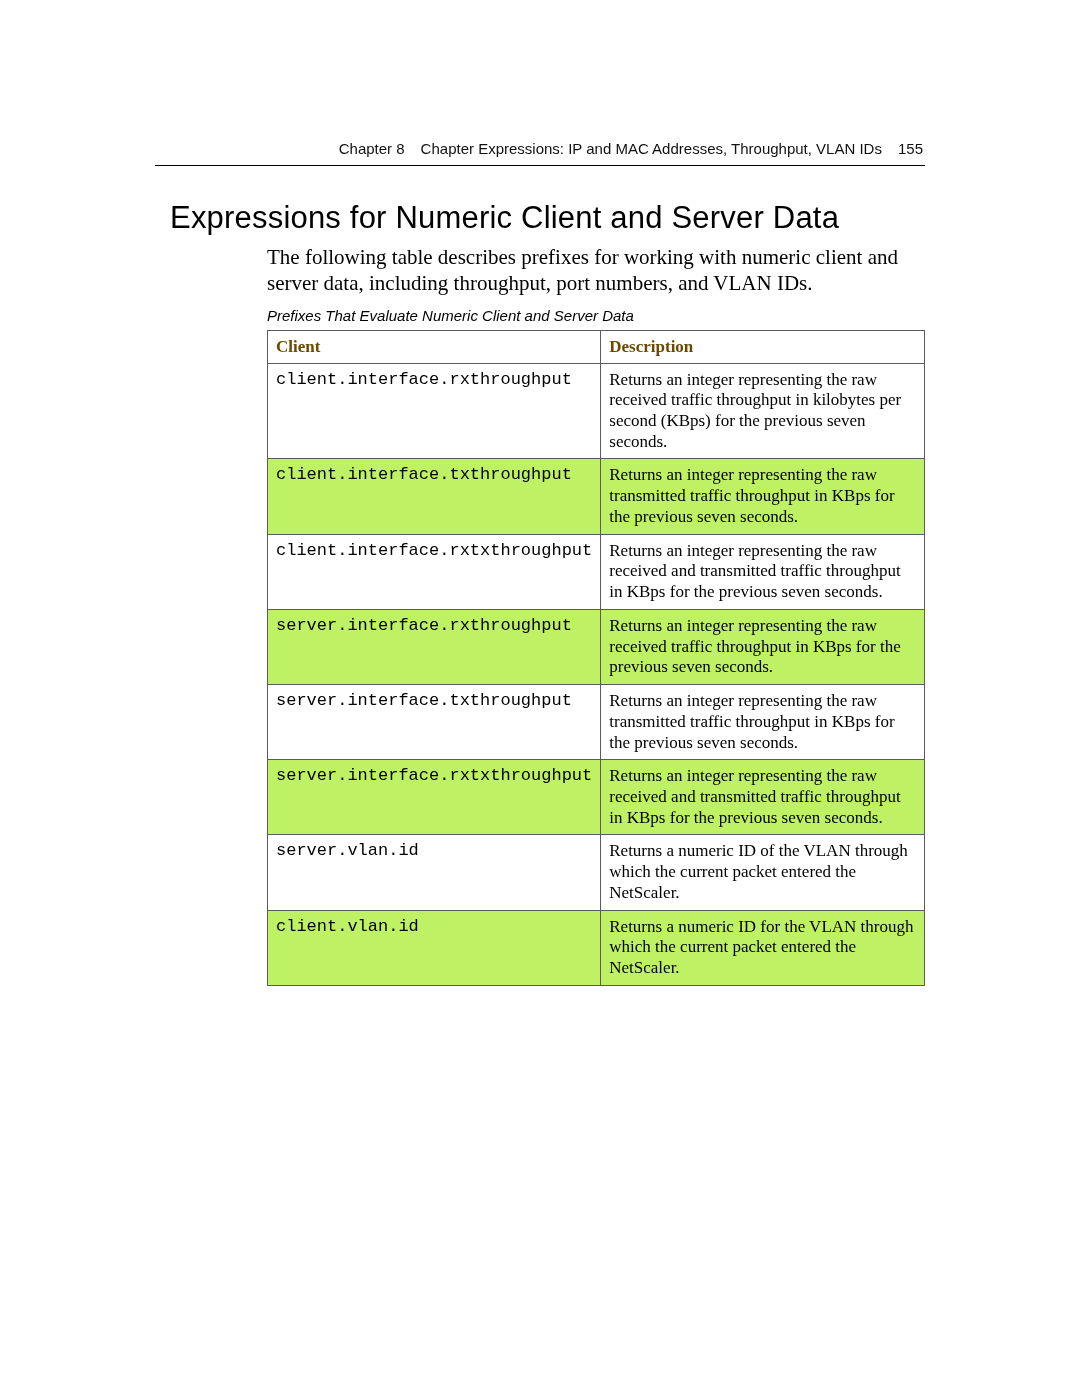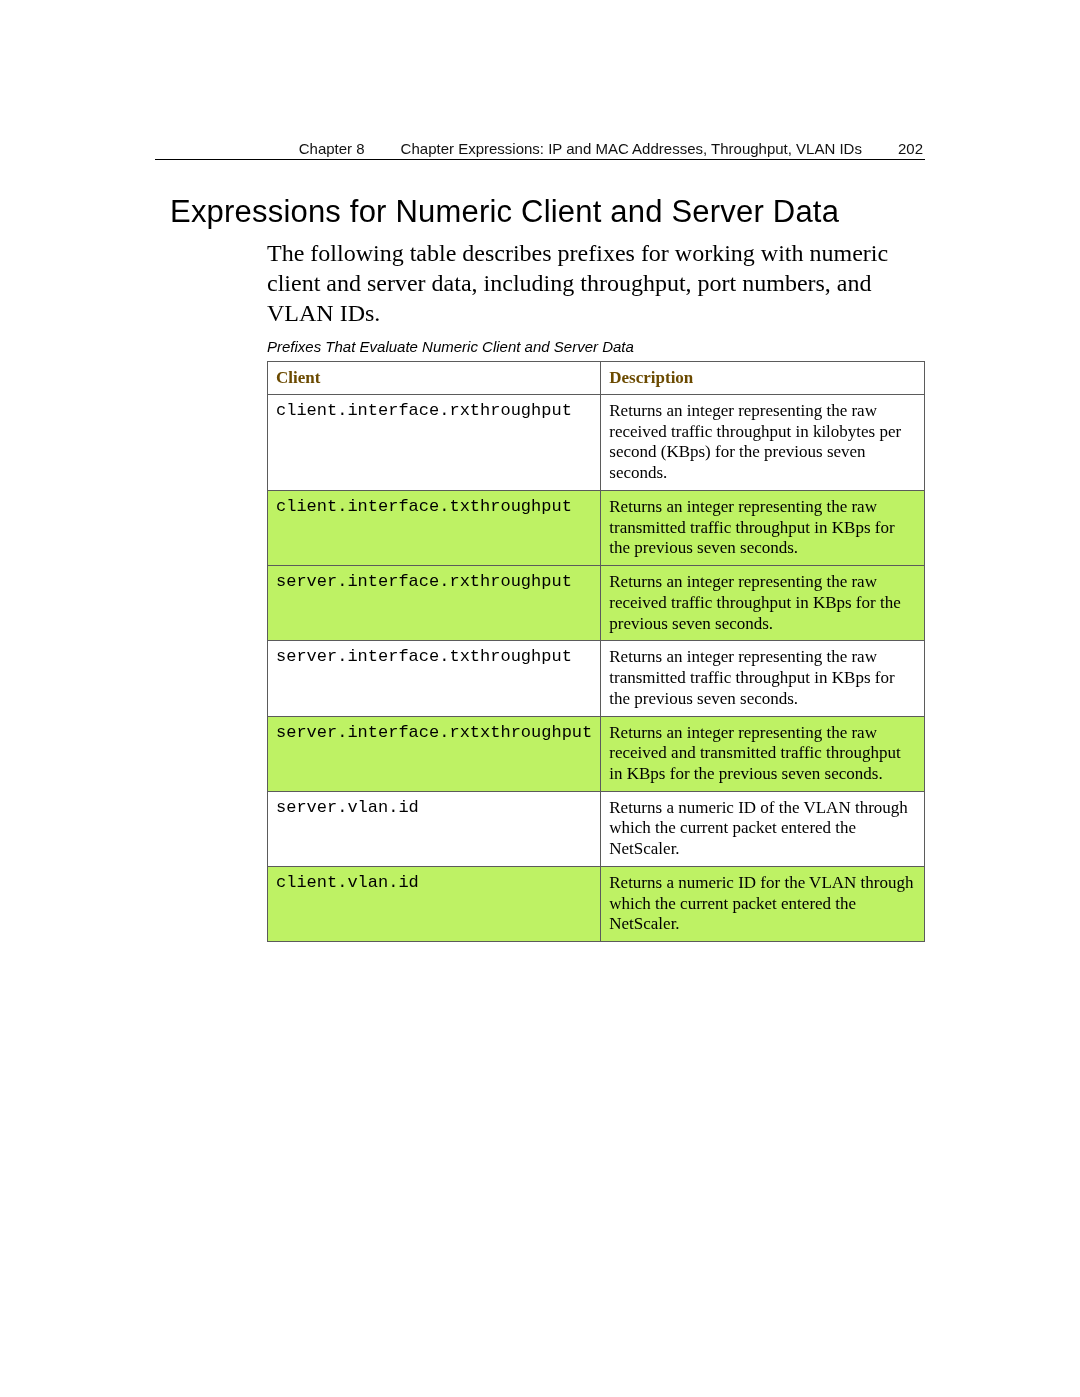--- a/index.html
+++ b/index.html
@@ -12,23 +12,23 @@
   }
   .page {
     padding: 140px 155px 0 155px;
   }
   .header-line {
     font-family: Arial, Helvetica, sans-serif;
     font-size: 15px;
     color: #111;
     display: flex;
     justify-content: flex-end;
-    gap: 36px;
+    gap: 16px;
     padding-right: 2px;
-    margin-bottom: 2px;
+    margin-bottom: 8px;
   }
   .header-line .chapter {
     white-space: nowrap;
   }
   .header-line .title {
     white-space: nowrap;
   }
   .header-line .pagenum {
     white-space: nowrap;
   }
@@ -42,21 +42,21 @@
     font-weight: 400;
     font-size: 31px;
     margin: 0 0 8px 15px;
     letter-spacing: 0.2px;
   }
   .indent-block {
     margin-left: 112px;
   }
   p.intro {
     font-family: "Times New Roman", Times, serif;
-    font-size: 24px;
+    font-size: 21px;
     line-height: 1.25;
     margin: 0 0 10px 0;
   }
   p.caption {
     font-family: Arial, Helvetica, sans-serif;
     font-style: italic;
     font-size: 15px;
     margin: 8px 0 6px 0;
   }
   table.data {
@@ -99,21 +99,21 @@
   col.c2 { width: 54%; }
 </style>
 </head>
 <body>
 
 <div class="page">
 
   <div class="header-line">
     <span class="chapter">Chapter 8</span>
     <span class="title">Chapter Expressions: IP and MAC Addresses, Throughput, VLAN IDs</span>
-    <span class="pagenum">202</span>
+    <span class="pagenum">155</span>
   </div>
   <hr class="header-rule">
 
   <h1 class="main-heading">Expressions for Numeric Client and Server Data</h1>
 
   <div class="indent-block">
     <p class="intro">The following table describes prefixes for working with numeric client and server data, including throughput, port numbers, and VLAN IDs.</p>
     <p class="caption">Prefixes That Evaluate Numeric Client and Server Data</p>
 
     <table class="data">
@@ -129,20 +129,24 @@
       </thead>
       <tbody>
         <tr>
           <td class="prefix">client.interface.rxthroughput</td>
           <td class="desc">Returns an integer representing the raw received traffic throughput in kilobytes per second (KBps) for the previous seven seconds.</td>
         </tr>
         <tr class="alt">
           <td class="prefix">client.interface.txthroughput</td>
           <td class="desc">Returns an integer representing the raw transmitted traffic throughput in KBps for the previous seven seconds.</td>
         </tr>
+        <tr>
+          <td class="prefix wrapcell">client.interface.rxtxthroughput</td>
+          <td class="desc">Returns an integer representing the raw received and transmitted traffic throughput in KBps for the previous seven seconds.</td>
+        </tr>
         <tr class="alt">
           <td class="prefix">server.interface.rxthroughput</td>
           <td class="desc">Returns an integer representing the raw received traffic throughput in KBps for the previous seven seconds.</td>
         </tr>
         <tr>
           <td class="prefix">server.interface.txthroughput</td>
           <td class="desc">Returns an integer representing the raw transmitted traffic throughput in KBps for the previous seven seconds.</td>
         </tr>
         <tr class="alt">
           <td class="prefix wrapcell">server.interface.rxtxthroughput</td>

